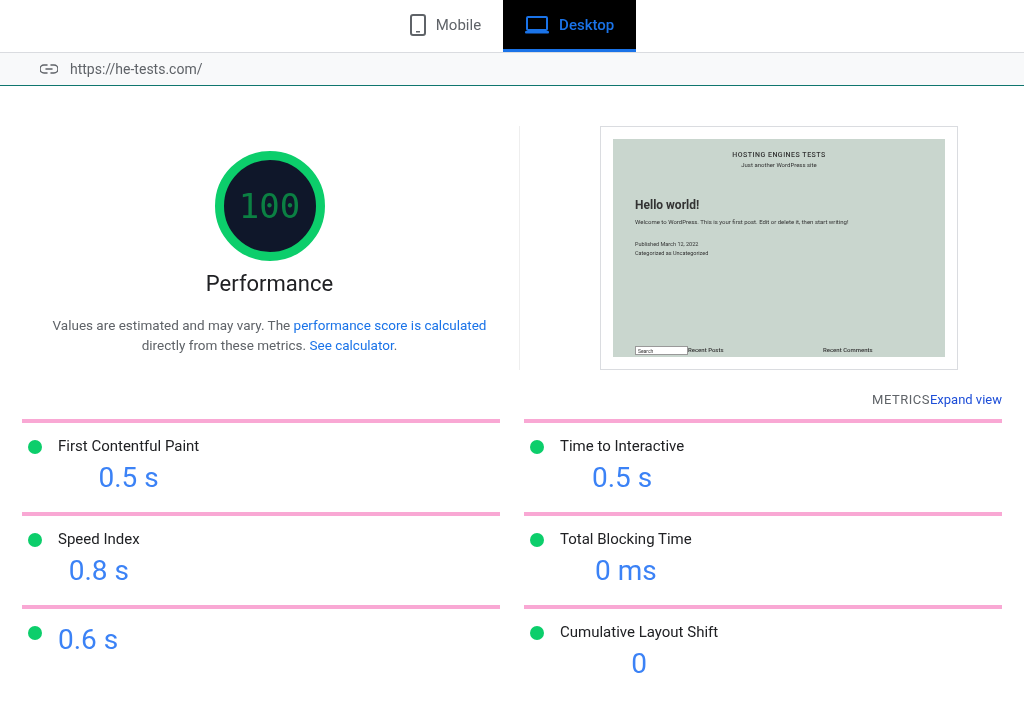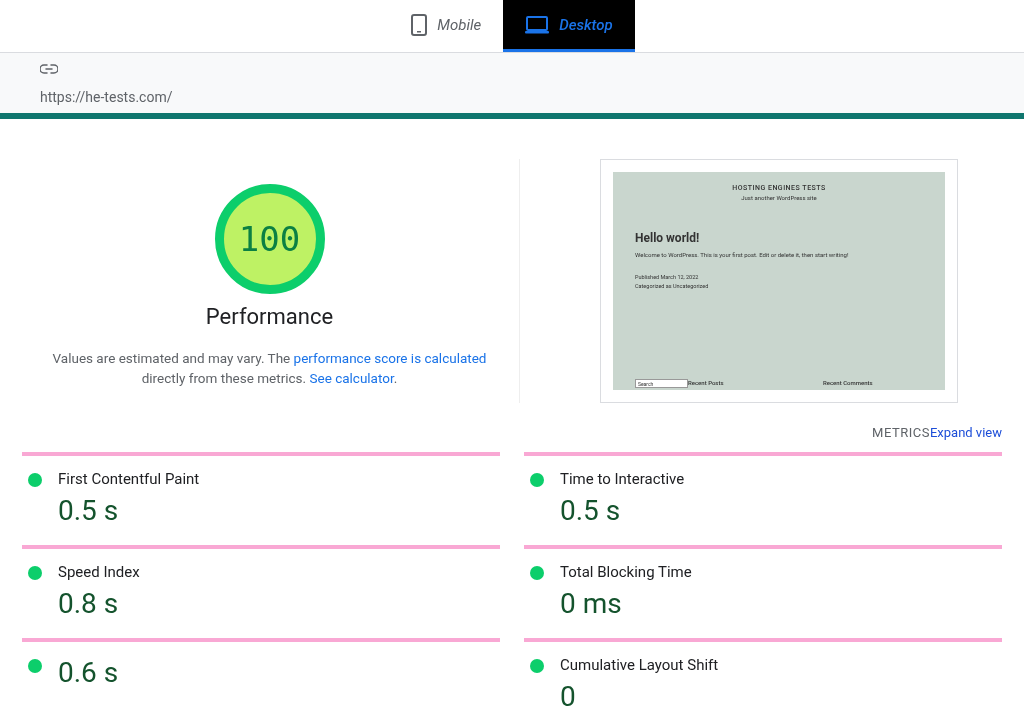--- a/index.html
+++ b/index.html
@@ -20,39 +20,37 @@
   .tab {
     display: flex;
     align-items: center;
     gap: 10px;
     padding: 0 22px;
     height: 100%;
     font-size: 15px;
     color: #5f6368;
     cursor: pointer;
     border-bottom: 3px solid transparent;
-    font-style: italic;
   }
   .tab.active {
     color: #1a73e8;
     background: #000000;
     border-bottom: 3px solid #1a73e8;
     font-weight: 500;
   }
   .tab svg { display: block; }
   .url-bar {
     display: flex;
-    align-items: flex-start;
+    align-items: center;
     gap: 12px;
     padding: 8px 40px;
     color: #5f6368;
     font-size: 14px;
     background: #f8f9fa;
-    border-bottom: 6px solid #0f766e;
-    flex-direction: column;
+    border-bottom: 1px solid #0f766e;
   }
   .main {
     display: flex;
     padding: 40px 20px 10px 20px;
   }
   .left {
     flex: 0 0 500px;
     text-align: center;
     border-right: 1px solid #eee;
     padding: 25px 30px 0 30px;
@@ -60,21 +58,21 @@
   .gauge-wrap {
     display: flex;
     justify-content: center;
     margin-bottom: 10px;
   }
   .gauge {
     width: 110px;
     height: 110px;
     border-radius: 50%;
     border: 9px solid #0cce6b;
-    background: #bef264;
+    background: #0f172a;
     display: flex;
     align-items: center;
     justify-content: center;
     font-size: 34px;
     font-weight: 500;
     color: #0b8043;
     font-family: monospace;
   }
   .perf-title {
     font-size: 22px;
@@ -185,22 +183,23 @@
     margin-top: 3px;
     flex-shrink: 0;
   }
   .metric-label {
     font-size: 15px;
     color: #202124;
     margin-bottom: 6px;
   }
   .metric-value {
     font-size: 28px;
-    color: #14532d;
+    color: #3b82f6;
     font-weight: 400;
+    text-align: center;
   }
 </style>
 </head>
 <body>
 
 <div class="tabs">
   <div class="tab">
     <span>
       <svg width="16" height="22" viewBox="0 0 16 22" fill="none">
           <rect x="1" y="1" width="14" height="20" rx="2" stroke="#5f6368" stroke-width="2"></rect>

